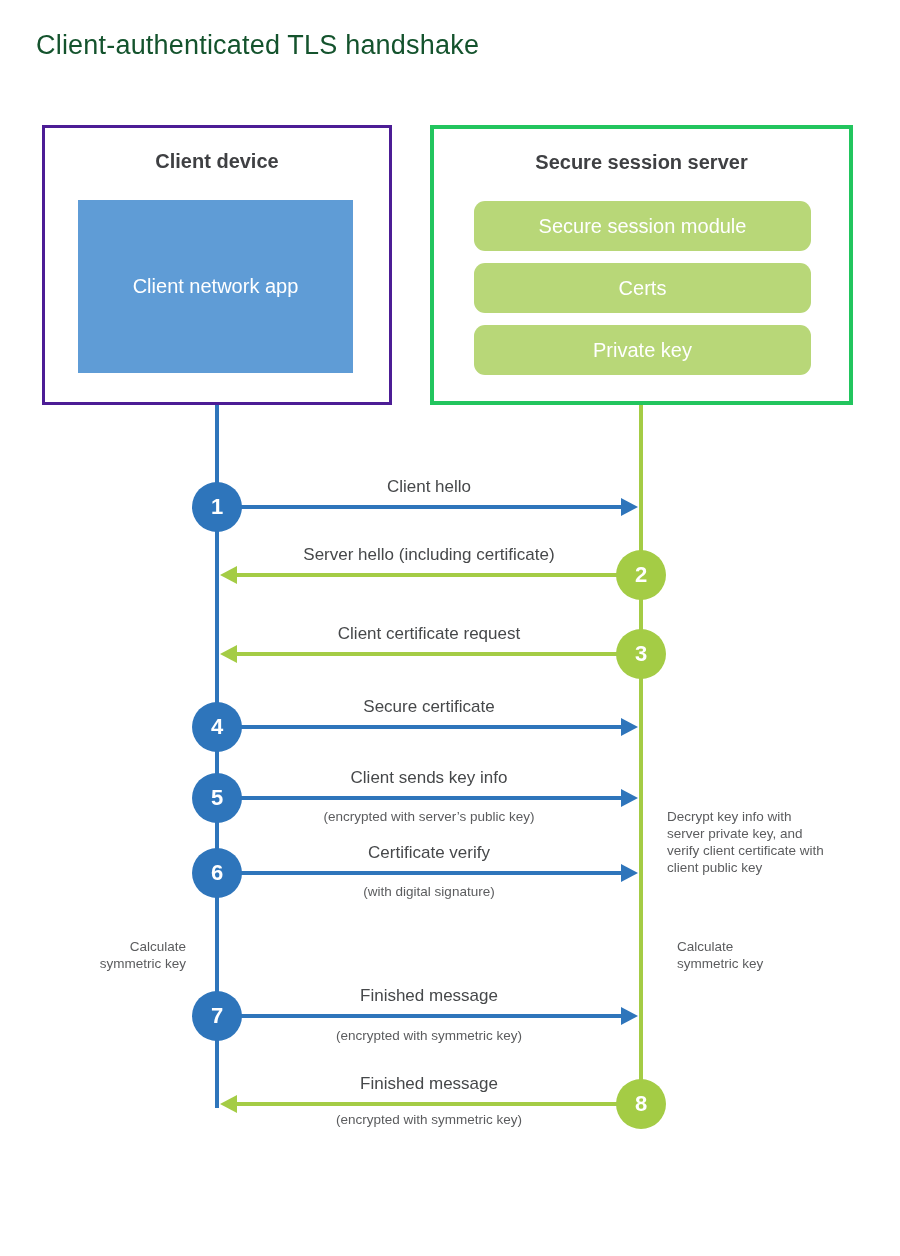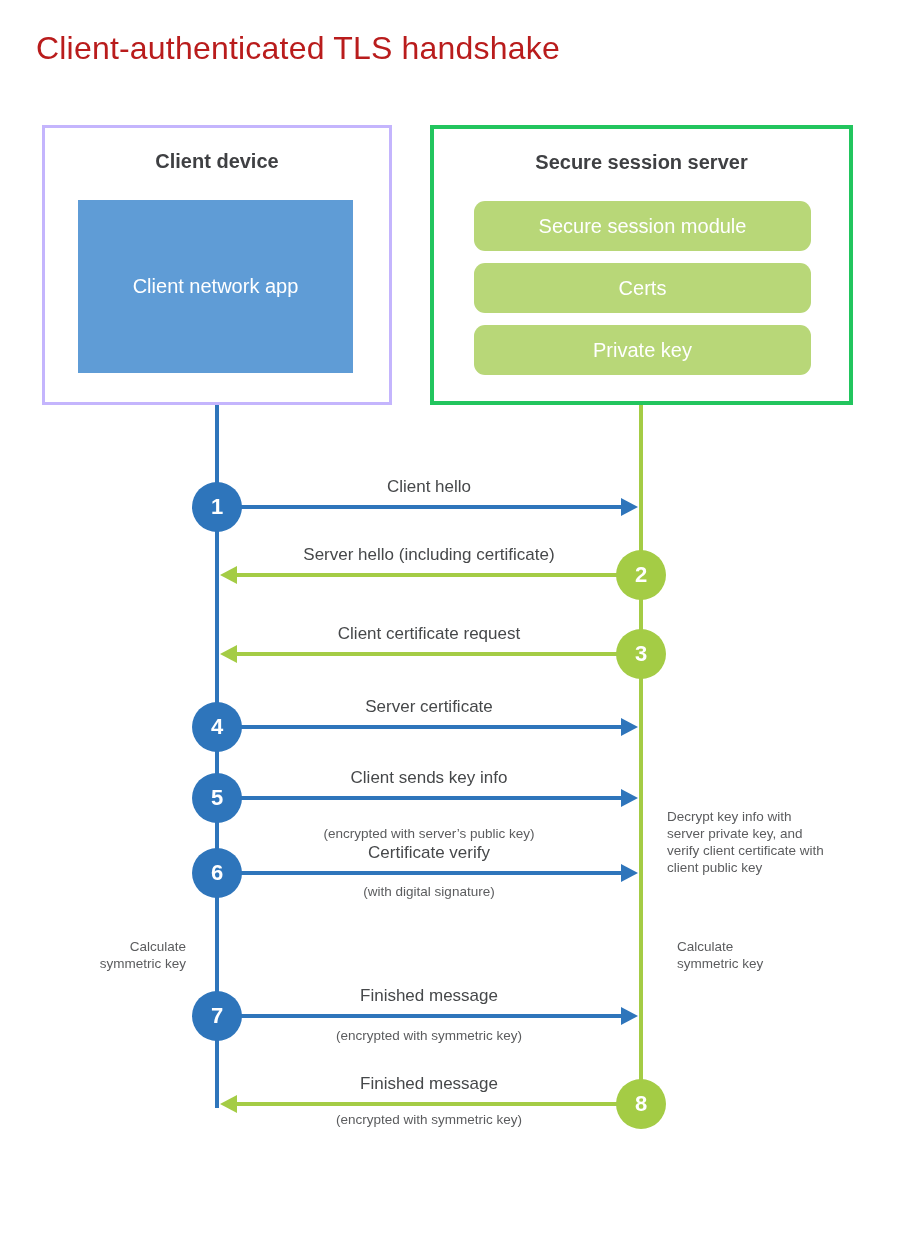--- a/index.html
+++ b/index.html
@@ -8,30 +8,30 @@
   .canvas {
     position: relative;
     width: 900px;
     height: 1256px;
     background: #ffffff;
     overflow: hidden;
   }
   .page-title {
     position: absolute;
     left: 36px; top: 30px;
-    font-size: 32px;
+    font-size: 27px;
     font-weight: 300;
-    color: #b91c1c;
+    color: #14532d;
     letter-spacing: 0.2px;
   }
   
   .box { position: absolute; background: #ffffff; }
   .client-box {
     left: 42px; top: 125px; width: 350px; height: 280px;
-    border: 3px solid #c4b5fd;
+    border: 3px solid #4c1d95;
     padding-left: 48px;
   }
   .server-box {
     left: 430px; top: 125px; width: 423px; height: 280px;
     border: 4px solid #22c55e;
   }
   .box-title {
     position: absolute;
     left: 0; top: 22px; width: 100%;
     text-align: center;
@@ -148,32 +148,32 @@
   </div>
 
   <div>
     <div class="step-label" style="top:624px;">Client certificate request</div>
     <div class="abar green" style="left:237px; top:652px; width:404px;"></div>
     <div class="ahead left" style="left:220px; top:645px;"></div>
     <div class="circle green" style="left:616px; top:629px;">3</div>
   </div>
 
   <div>
-    <div class="step-label" style="top:697px;">Server certificate</div>
+    <div class="step-label" style="top:697px;">Secure certificate</div>
     <div class="abar blue" style="left:217px; top:725px; width:406px;"></div>
     <div class="ahead right" style="left:621px; top:718px;"></div>
     <div class="circle blue" style="left:192px; top:702px;">4</div>
   </div>
 
   <div>
     <div class="step-label" style="top:768px;">Client sends key info</div>
     <div class="abar blue" style="left:217px; top:796px; width:406px;"></div>
     <div class="ahead right" style="left:621px; top:789px;"></div>
     <div class="circle blue" style="left:192px; top:773px;">5</div>
-    <div class="step-sublabel" style="top:826px;text-align:center;">(encrypted with server’s public key)</div>
+    <div class="step-sublabel" style="top:809px;text-align:center;">(encrypted with server’s public key)</div>
   </div>
 
   <div>
     <div class="step-label" style="top:843px;">Certificate verify</div>
     <div class="abar blue" style="left:217px; top:871px; width:406px;"></div>
     <div class="ahead right" style="left:621px; top:864px;"></div>
     <div class="circle blue" style="left:192px; top:848px;">6</div>
     <div class="step-sublabel" style="top:884px;">(with digital signature)</div>
   </div>
 

